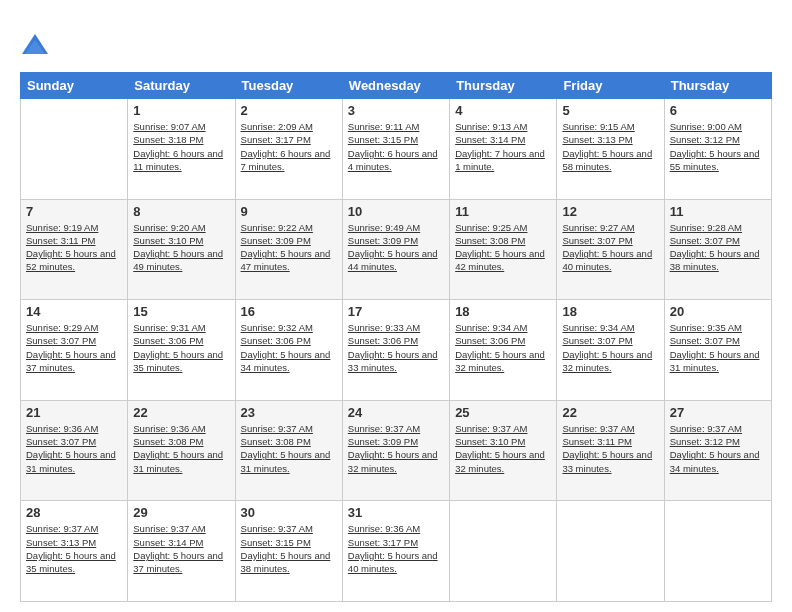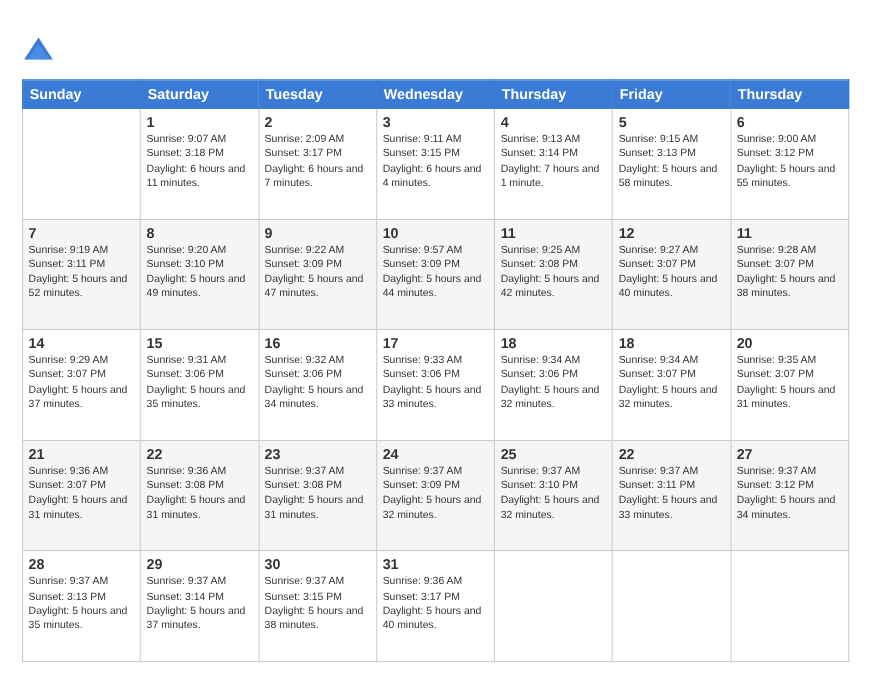--- a/index.html
+++ b/index.html
@@ -88,20 +88,21 @@
       font-size: 13px;
       font-weight: bold;
       color: #333;
       display: block;
       margin-bottom: 2px;
     }
     .cell-info {
       font-size: 9.5px;
       line-height: 1.4;
       color: #333;
+      text-decoration: underline;
     }
     .empty-cell {
       background: #f9f9f9;
     }
     tr:nth-child(odd) td { background: #fff; }
     tr:nth-child(even) td { background: #f5f5f5; }
     
     thead tr th { background: #3a7bd5 !important; }
   </style>
 </head>
@@ -210,21 +211,21 @@
             <span class="day-num">9</span>
           <div class="cell-info">
             <span>Sunrise: 9:22 AM</span><br>
             <span>Sunset: 3:09 PM</span><br>
             <span>Daylight: 5 hours and 47 minutes.</span>
           </div>
           </td>
           <td>
             <span class="day-num">10</span>
           <div class="cell-info">
-            <span>Sunrise: 9:57 AM</span><br>
+            <span>Sunrise: 9:49 AM</span><br>
             <span>Sunset: 3:09 PM</span><br>
             <span>Daylight: 5 hours and 44 minutes.</span>
           </div>
           </td>
           <td>
             <span class="day-num">11</span>
           <div class="cell-info">
             <span>Sunrise: 9:25 AM</span><br>
             <span>Sunset: 3:08 PM</span><br>
             <span>Daylight: 5 hours and 42 minutes.</span>

